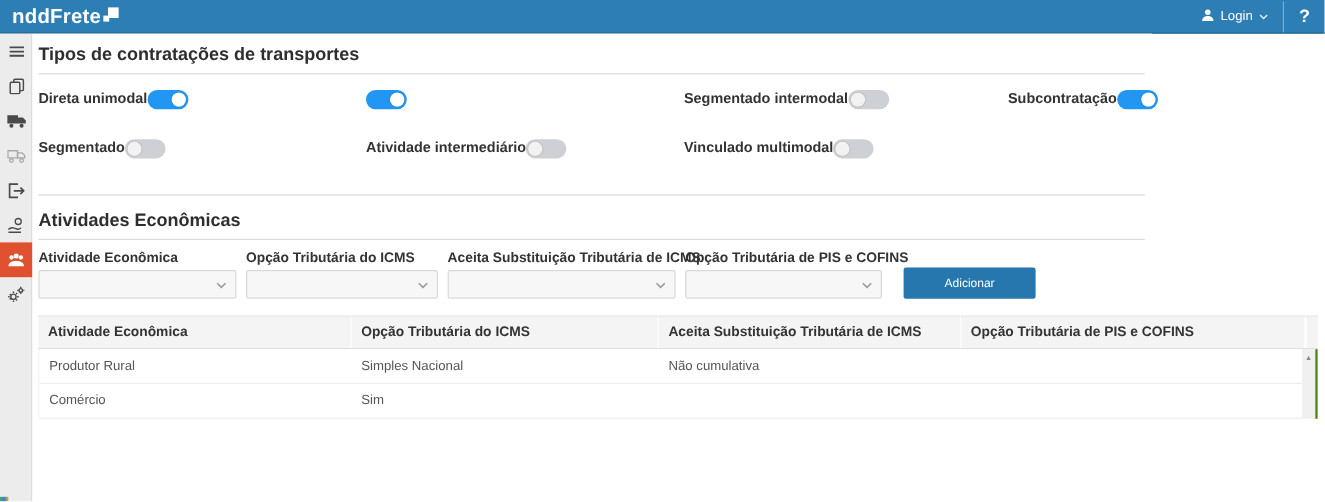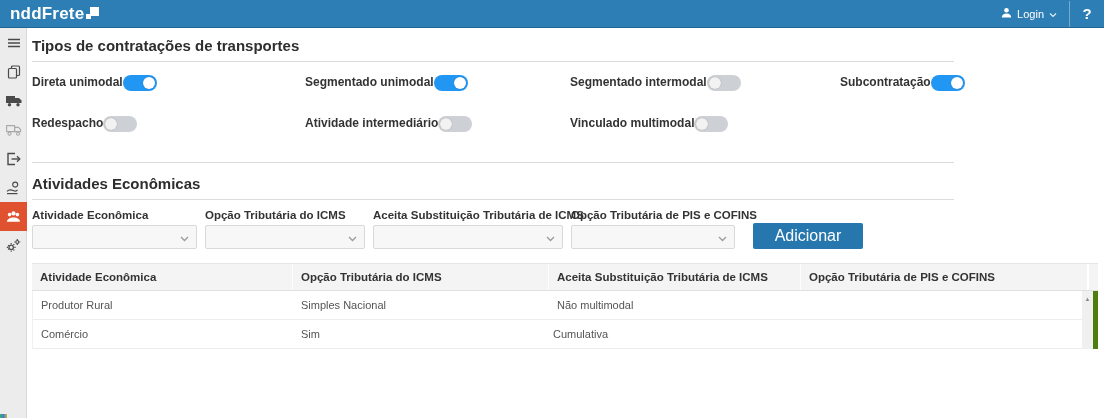--- a/index.html
+++ b/index.html
@@ -46,30 +46,30 @@
 
   .panel-2 { padding-top:12px; }
   .filters-row { display:flex; align-items:flex-end; margin-top:8px; }
   .filter-item { display:flex; flex-direction:column; margin-right:8px; }
   .filter-label { font-size:11.5px; font-weight:700; color:#333; line-height:14px; margin-bottom:3px; white-space:nowrap; }
   .f1 { width:165px; } .f2 { width:160px; } .f3 { width:190px; } .f4 { width:164px; }
   .select-box { height:24px; background:#f7f7f7; border:1px solid #d9d9d9; border-radius:2px;
                 display:flex; align-items:center; justify-content:flex-end; padding-right:7px; cursor:pointer; }
   .select-value { flex:1; font-size:11px; color:#555; padding-left:6px; overflow:hidden; white-space:nowrap; }
   .add-btn { margin-left:10px; width:110px; height:26px; background:#2577ad; color:#fff; border:none;
-             border-radius:2px; font-size:16px; font-family:"Liberation Sans",sans-serif; cursor:pointer; }
+             border-radius:2px; font-size:10px; font-family:"Liberation Sans",sans-serif; cursor:pointer; }
 
   
   .grid-table { margin-top:14px; width:1066px; font-size:11px; }
   .t-header { display:flex; height:28px; background:#f4f4f4; border-top:1px solid #e6e6e6; border-bottom:1px solid #e0e0e0; }
   .t-hcell { display:flex; align-items:center; padding-left:8px; font-weight:700; color:#333; font-size:11.5px; }
   .t-hcell + .t-hcell { border-left:1px solid #fdfdfd; }
   .t-hscroll { width:11px; border-left:2px solid #fff; background:#f4f4f4; }
   .c1 { width:260px; } .c2 { width:256px; } .c3 { width:252px; } .c4 { width:287px; }
-  .t-body { border-left:1px solid #f0f0f0; border-right:5px solid #4d7c0f; }
+  .t-body { border-left:1px solid #f0f0f0; border-right:2px solid #4d7c0f; }
   .t-rowwrap { display:flex; }
   .t-rows { flex:1; }
   .t-row { display:flex; height:29px; border-bottom:1px solid #ededed; background:#fff; cursor:pointer; }
   .t-cell { display:flex; align-items:center; padding-left:8px; color:#555; }
   .t-scrolltrack { width:11px; background:#f0f0f0; display:flex; flex-direction:column; align-items:center; cursor:pointer; }
   .scroll-up { font-size:6px; color:#888; line-height:8px; padding-top:4px; }
 </style>
 </head>
 <body>
 
@@ -190,39 +190,38 @@
       <div class="panel-title">Tipos de contratações de transportes</div>
       <hr class="title-rule">
       <div class="toggle-grid">
         <div class="toggle-cell">
           <div class="toggle-label">Direta unimodal</div>
           <div class="switch on">
               <div class="knob"></div>
             </div>
         </div>
         <div class="toggle-cell">
-          <div class="toggle-label">Segmentado unimodal</div>
           <div class="switch on">
               <div class="knob"></div>
             </div>
         </div>
         <div class="toggle-cell">
           <div class="toggle-label">Segmentado intermodal</div>
           <div class="switch">
               <div class="knob"></div>
             </div>
         </div>
         <div class="toggle-cell">
           <div class="toggle-label">Subcontratação</div>
           <div class="switch on">
               <div class="knob"></div>
             </div>
         </div>
         <div class="toggle-cell">
-          <div class="toggle-label">Redespacho</div>
+          <div class="toggle-label">Segmentado</div>
           <div class="switch">
               <div class="knob"></div>
             </div>
         </div>
         <div class="toggle-cell">
           <div class="toggle-label">Atividade intermediário</div>
           <div class="switch">
               <div class="knob"></div>
             </div>
         </div>
@@ -286,26 +285,25 @@
           <div class="t-hcell c3">Aceita Substituição Tributária de ICMS</div>
           <div class="t-hcell c4">Opção Tributária de PIS e COFINS</div>
           <div class="t-hscroll"></div>
         </div>
         <div class="t-body">
           <div class="t-rowwrap">
             <div class="t-rows">
               <div class="t-row">
                 <div class="t-cell c1">Produtor Rural</div>
                 <div class="t-cell c2">Simples Nacional</div>
-                <div class="t-cell c4">Não multimodal</div>
+                <div class="t-cell c4">Não cumulativa</div>
               </div>
               <div class="t-row">
                 <div class="t-cell c1">Comércio</div>
                 <div class="t-cell c3">Sim</div>
-                <div class="t-cell c4">Cumulativa</div>
               </div>
             </div>
             <div class="t-scrolltrack">
               <span class="scroll-up">▲</span>
             </div>
           </div>
         </div>
       </div>
 
     </div>

